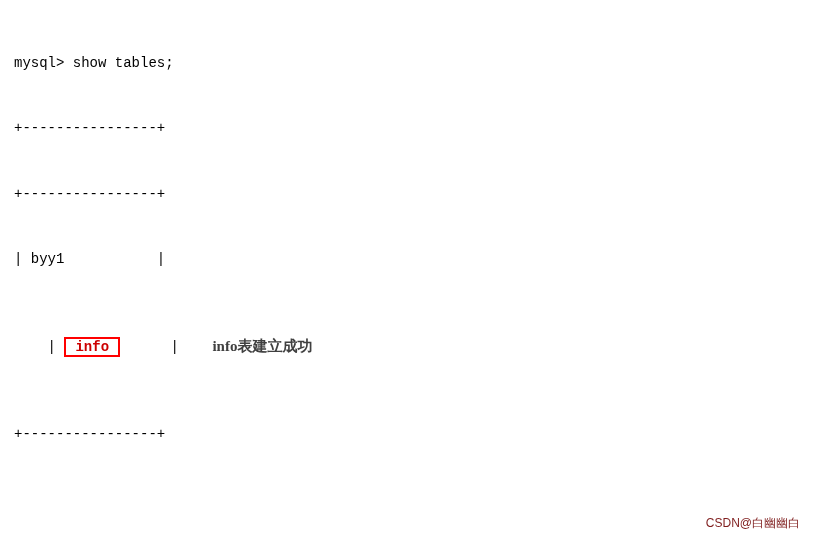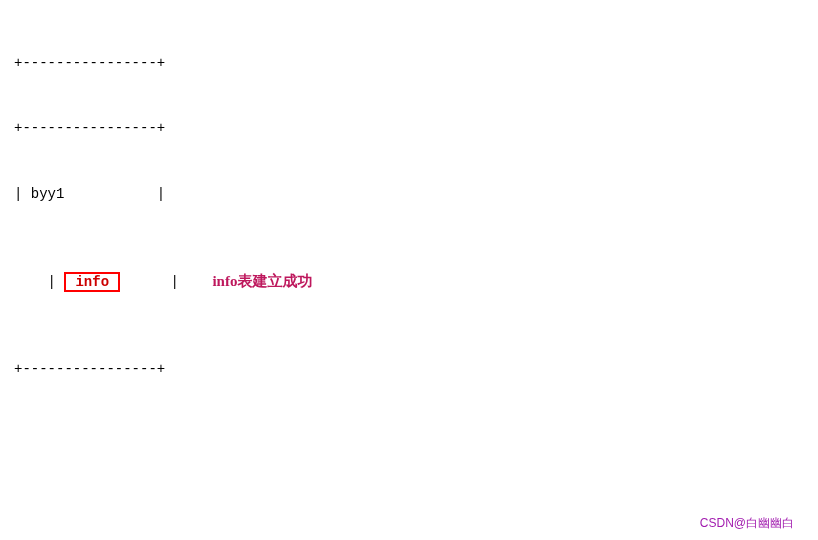--- a/index.html
+++ b/index.html
@@ -21,40 +21,41 @@
 
     .highlight-box {
       display: inline;
       border: 2px solid red;
       padding: 0 9px;
       color: #cc0000;
       font-weight: bold;
     }
 
     .annotation-red {
-      color: #be185d;
+      color: #404040;
       font-size: 15px;
       font-family: SimSun, '宋体', serif;
       font-weight: bold;
       margin-top: 48px;
     }
 
     .watermark {
       position: absolute;
       bottom: 8px;
-      right: 24px;
-      color: #a21caf;
+      right: 18px;
+      color: #7f1d1d;
       font-size: 12px;
       font-family: Arial, sans-serif;
     }
   </style>
 </head>
 <body>
 
 <div class="terminal-block">
+  <div>mysql&gt; show tables;</div>
   <div>+----------------+</div>
   <div>+----------------+</div>
   <div>| byy1           |</div>
   <div>
     <span>| </span><span class="highlight-box">info</span><span>      |    </span><span class="annotation-red">info表建立成功</span>
   </div>
   <div>+----------------+</div>
   
 </div>
 

